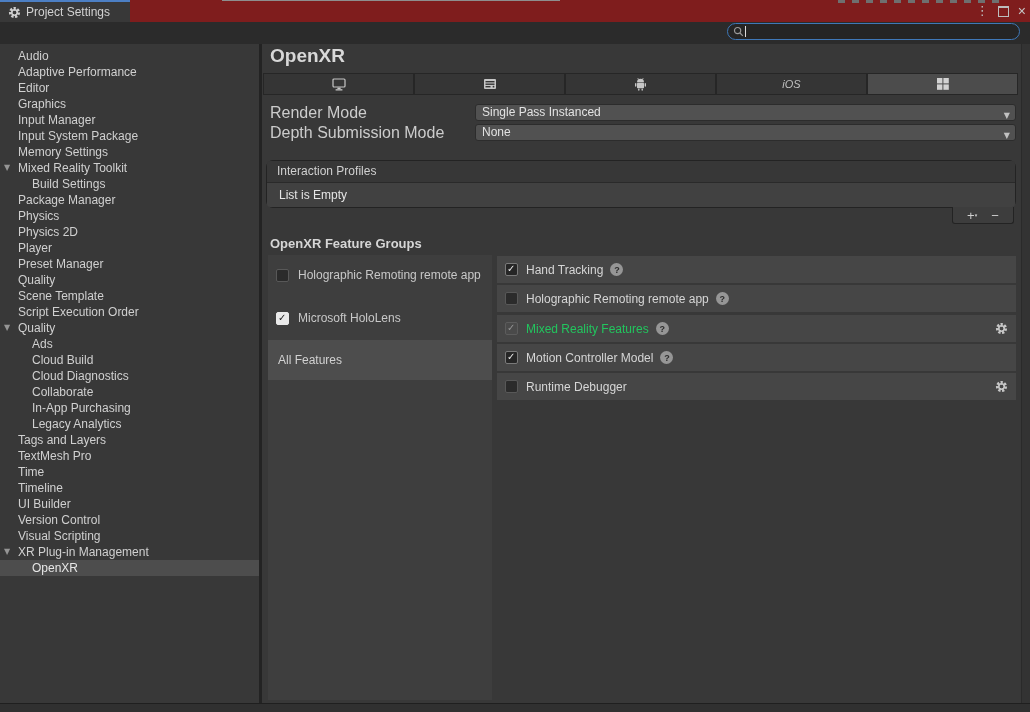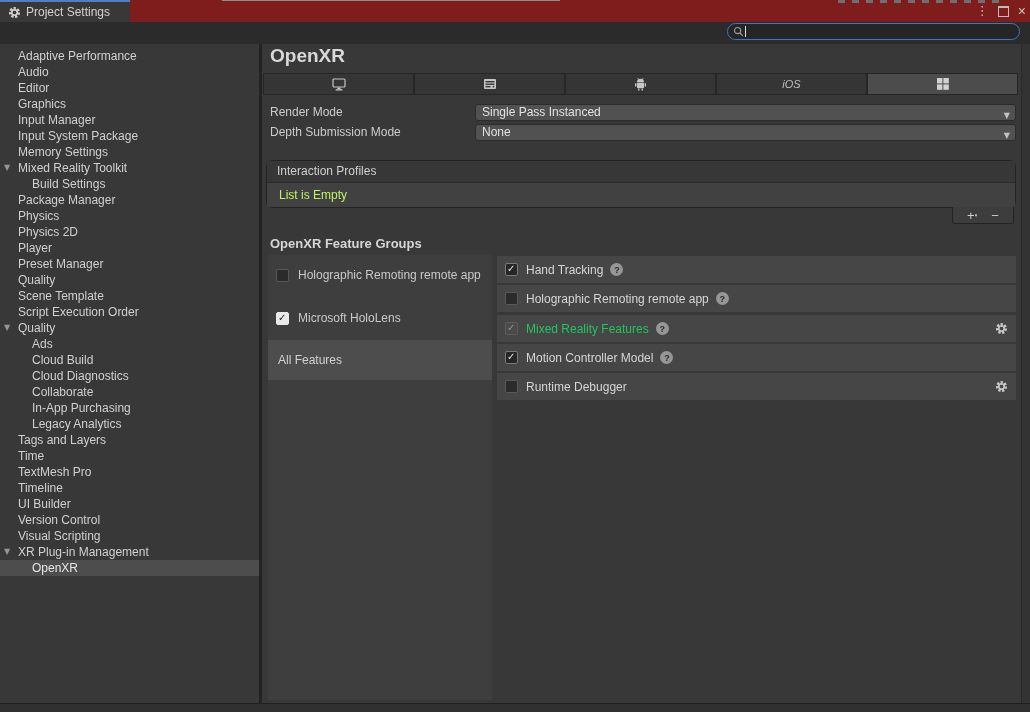--- a/index.html
+++ b/index.html
@@ -39,33 +39,33 @@
   .v-divider{position:absolute;left:259px;top:44px;width:3px;height:659px;background:#232323;}
   
   .main{position:absolute;left:262px;top:44px;width:758px;height:659px;background:#383838;}
   .page-title{position:absolute;left:8px;top:1px;font-size:19px;font-weight:bold;color:#d8d8d8;}
   .ptabs{position:absolute;left:1px;top:29px;width:755px;height:22px;background:#262626;
          border:1px solid #262626;display:flex;gap:2px;box-sizing:border-box;}
   .ptab{flex:1;background:#353535;display:flex;align-items:center;justify-content:center;cursor:default;}
   .ptab.selected{background:#4c4c4c;}
   .ptab .ios-label{font-size:11px;color:#c0c0c0;font-style:italic;}
   
-  .set-label{position:absolute;left:8px;font-size:12px;color:#cccccc;line-height:17px;}
+  .set-label{position:absolute;left:8px;font-size:16px;color:#cccccc;line-height:17px;}
   .dropdown{position:absolute;left:213px;width:541px;height:17px;background:#515151;
             border:1px solid #2c2c2c;border-radius:3px;box-sizing:border-box;
             font-size:12px;color:#e2e2e2;line-height:15px;padding-left:6px;cursor:default;}
   .dropdown .dd-caret{position:absolute;right:5px;top:3px;font-family:"DejaVu Sans",sans-serif;
             font-size:8px;color:#c2c2c2;}
   
   .profiles{position:absolute;left:4px;top:116px;width:750px;border:1px solid #232323;
             border-radius:7px;box-sizing:border-box;}
   .profiles .hdr{height:21px;background:#373737;border-bottom:1px solid #2a2a2a;
             line-height:21px;padding-left:10px;font-size:12px;color:#d0d0d0;border-radius:3px 3px 0 0;}
   .profiles .empty{height:24px;background:#414141;line-height:24px;padding-left:12px;
-            font-size:12px;color:#bef264;border-radius:0 0 3px 3px;}
+            font-size:12px;color:#e5e5e5;border-radius:0 0 3px 3px;}
   .list-footer{position:absolute;left:690px;top:163px;width:62px;height:17px;background:#3d3d3d;
             border:1px solid #232323;border-top:none;border-radius:0 0 3px 3px;display:flex;
             align-items:center;justify-content:space-evenly;box-sizing:border-box;}
   .plus-btn,.minus-btn{color:#cfcfcf;font-size:13px;line-height:15px;cursor:default;}
   .plus-caret{font-family:"DejaVu Sans",sans-serif;font-size:5px;color:#cfcfcf;vertical-align:bottom;}
   
   .fg-title{position:absolute;left:8px;top:192px;font-size:13px;font-weight:bold;color:#d6d6d6;}
   .fg-left{position:absolute;left:6px;top:211px;width:224px;height:445px;background:#3e3e3e;}
   .fg-grow{position:absolute;left:0;width:224px;height:16px;display:flex;align-items:center;}
   .fg-grow .lbl{margin-left:9px;font-size:12px;color:#c8c8c8;white-space:nowrap;overflow:hidden;}
@@ -127,22 +127,22 @@
           <circle cx="4.6" cy="4.6" r="3.1" fill="none" stroke="#9a9a9a" stroke-width="1.2"></circle>
           <line x1="7" y1="7" x2="9.8" y2="9.8" stroke="#9a9a9a" stroke-width="1.2"></line>
         </svg>
       <span class="text-cursor"></span>
       <input class="search-input" placeholder="" style="">
     </div>
   </div>
 
   <div class="sidebar">
     <ul>
+      <li>Audio</li>
       <li>Adaptive Performance</li>
-      <li>Audio</li>
       <li>Editor</li>
       <li>Graphics</li>
       <li>Input Manager</li>
       <li>Input System Package</li>
       <li>Memory Settings</li>
       <li class="fold">Mixed Reality Toolkit</li>
       <li class="child">Build Settings</li>
       <li>Package Manager</li>
       <li>Physics</li>
       <li>Physics 2D</li>
@@ -152,22 +152,22 @@
       <li>Scene Template</li>
       <li>Script Execution Order</li>
       <li class="fold">Quality</li>
       <li class="child">Ads</li>
       <li class="child">Cloud Build</li>
       <li class="child">Cloud Diagnostics</li>
       <li class="child">Collaborate</li>
       <li class="child">In-App Purchasing</li>
       <li class="child">Legacy Analytics</li>
       <li>Tags and Layers</li>
+      <li>TextMesh Pro</li>
       <li>Time</li>
-      <li>TextMesh Pro</li>
       <li>Timeline</li>
       <li>UI Builder</li>
       <li>Version Control</li>
       <li>Visual Scripting</li>
       <li class="fold">XR Plug-in Management</li>
       <li class="child selected">OpenXR</li>
     </ul>
   </div>
   <div class="v-divider"></div>
 

